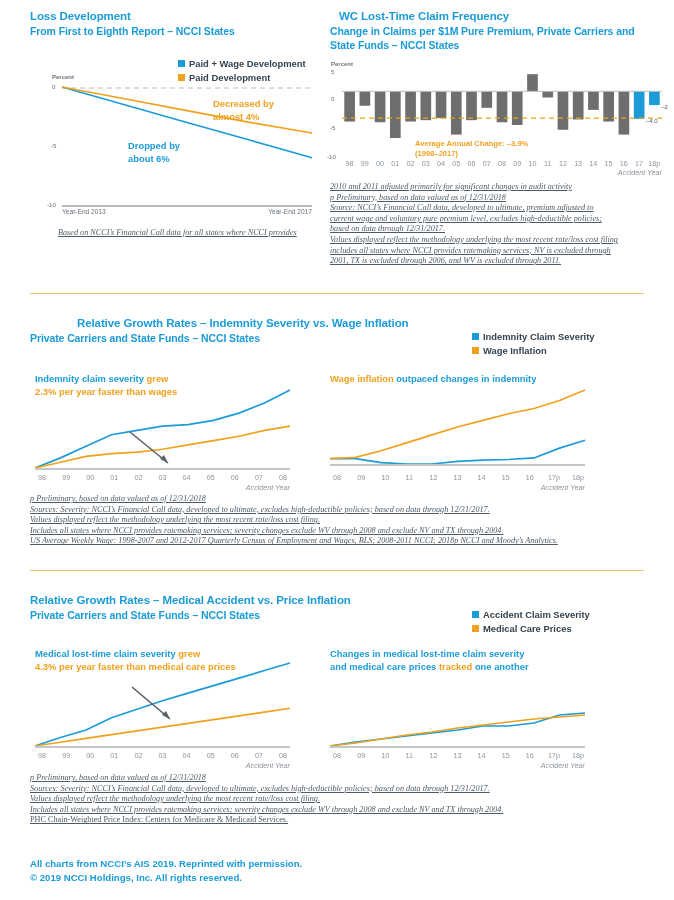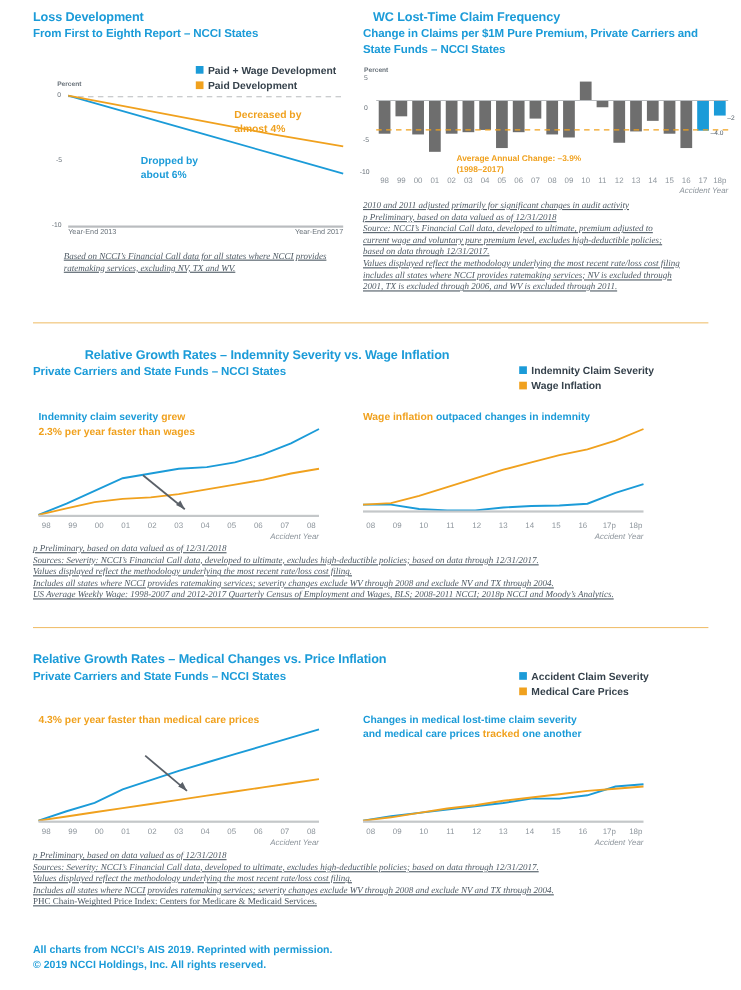--- a/index.html
+++ b/index.html
@@ -155,21 +155,20 @@
       <div>Decreased by</div>
       <div>almost 4%</div>
     </div>
     <div class="callout c-blue" style="left:128px;top:140px;">
       <div>Dropped by</div>
       <div>about 6%</div>
     </div>
 
     <div style="position:absolute;left:30px;top:228px;width:290px;margin-left:28px;">
       <div class="footnote">Based on NCCI’s Financial Call data for all states where NCCI provides</div>
-      <div class="footnote">ratemaking services, excluding NV, TX and WV.</div>
     </div>
 
     <div class="title" style="position:absolute;left:339px;top:9px;text-align:center;">WC Lost-Time Claim Frequency</div>
     <div class="subtitle" style="position:absolute;left:330px;top:24px;width:320px;">
       <div>Change in Claims per $1M Pure Premium, Private Carriers and</div>
       <div>State Funds – NCCI States</div>
     </div>
 
     <div class="y-label" style="left:331px;top:61px;">Percent</div>
     <div class="y-tick" style="left:331px;top:68px;">5</div>
@@ -328,35 +327,38 @@
       <div class="footnote">Sources: Severity: NCCI’s Financial Call data, developed to ultimate, excludes high-deductible policies; based on data through 12/31/2017.</div>
       <div class="footnote">Values displayed reflect the methodology underlying the most recent rate/loss cost filing.</div>
       <div class="footnote">Includes all states where NCCI provides ratemaking services; severity changes exclude WV through 2008 and exclude NV and TX through 2004.</div>
       <div class="footnote">US Average Weekly Wage: 1998-2007 and 2012-2017 Quarterly Census of Employment and Wages, BLS; 2008-2011 NCCI; 2018p NCCI and Moody’s Analytics.</div>
     </div>
   </div>
 
   <div class="divider" style="top:570px;"></div>
 
   <div>
-    <div class="title" style="position:absolute;left:30px;top:593px;">Relative Growth Rates – Medical Changes vs. Price Inflation</div>
+    <div class="title" style="position:absolute;left:30px;top:593px;">Relative Growth Rates – Medical Accident vs. Price Inflation</div>
     <div class="subtitle" style="position:absolute;left:30px;top:608px;">Private Carriers and State Funds – NCCI States</div>
 
     <div class="legend" style="left:472px;top:608px;">
       <div class="legend-row">
         <span class="legend-swatch" style="background:#1b9bd8"></span>
         <span class="legend-label">Accident Claim Severity</span>
       </div>
       <div class="legend-row">
         <span class="legend-swatch" style="background:#f0a11e"></span>
         <span class="legend-label">Medical Care Prices</span>
       </div>
     </div>
 
     <div class="callout" style="left:35px;top:648px;">
+      <div>
+        <span class="c-blue">Medical lost-time claim severity</span><span class="c-orange"> grew</span>
+      </div>
       <div class="c-orange">4.3% per year faster than medical care prices</div>
     </div>
 
     <div class="callout" style="left:330px;top:648px;">
       <div class="c-blue">Changes in medical lost-time claim severity</div>
       <div>
         <span class="c-blue">and medical care prices </span><span class="c-orange">tracked</span><span class="c-blue"> one another</span>
       </div>
     </div>
 

